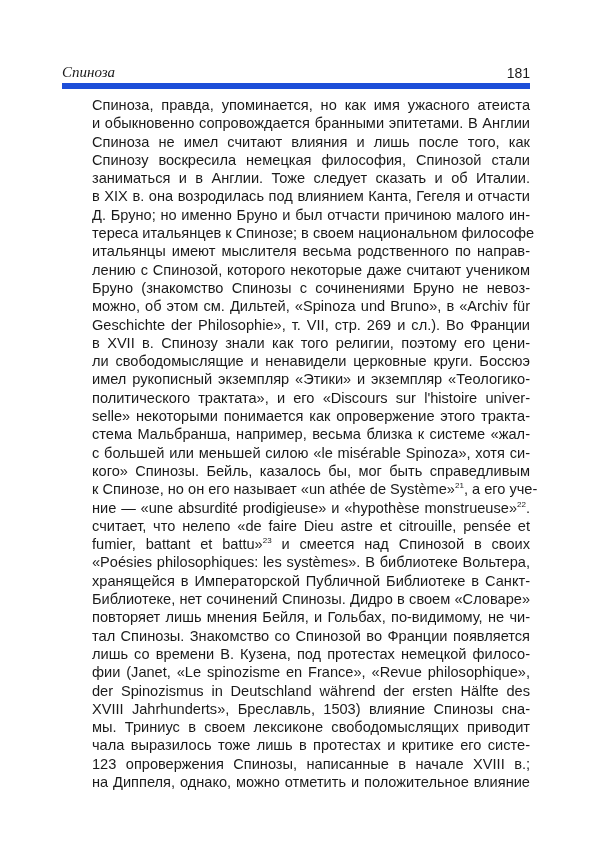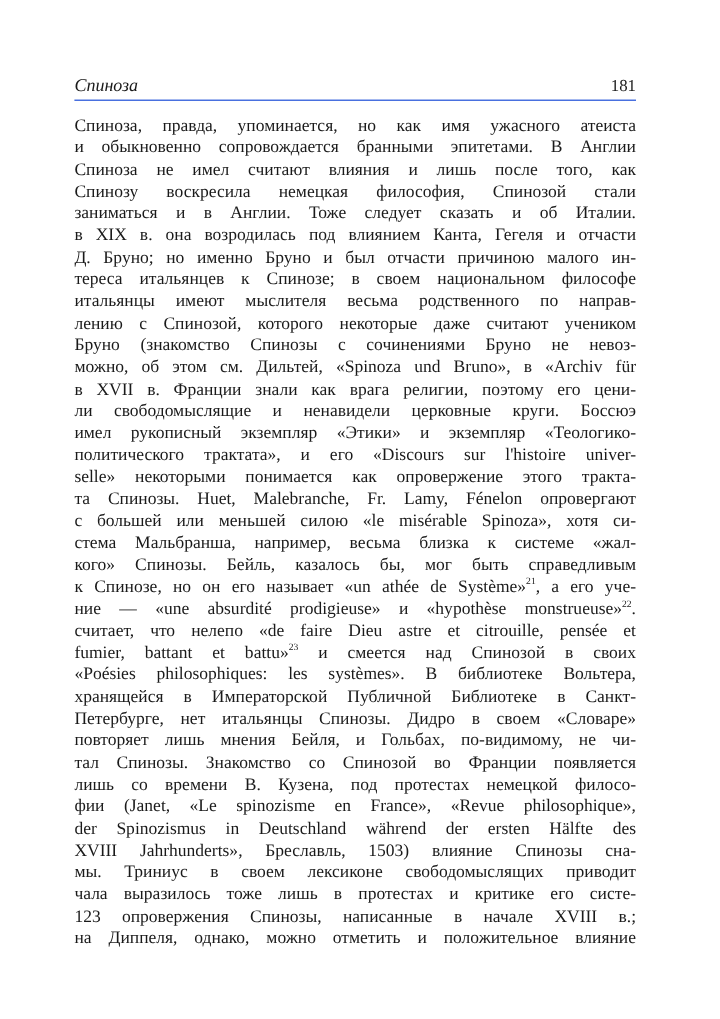--- a/index.html
+++ b/index.html
@@ -1,27 +1,27 @@
 <!DOCTYPE html>
 <html><head>
 <meta charset="utf-8">
 <style>
   html, body { margin: 0; padding: 0; background: #ffffff; }
   body { width: 600px; height: 849px; position: relative; overflow: hidden;
          font-family: "DejaVu Serif", "Liberation Serif", serif; color: #1a1a1a; }
   .header { position: absolute; left: 62px; top: 64px; width: 468px; height: 19px;
-            border-bottom: 1px solid #1d4ed8; }
+            border-bottom: 6px solid #1d4ed8; }
   .running-title { position: absolute; left: 0; bottom: 2px; font-style: italic;
                    font-size: 15px; font-family: "Liberation Serif", serif; }
   .page-number { position: absolute; right: 0; bottom: 2px; font-size: 14px;
-                 font-family: Liberation Serif, serif; }
+                 font-family: Liberation Sans, sans-serif; }
   .body { position: absolute; left: 62px; top: 96px; width: 468px; }
   .line { display: block; height: 18.3px; line-height: 18.3px; font-size: 14.6px;
-          font-family: Liberation Serif, serif; white-space: nowrap;
-          text-align: justify; text-align-last: justify; overflow: visible; }
+          font-family: Liberation Sans, sans-serif; white-space: nowrap;
+          text-align: justify; text-align-last: justify; overflow: visible; margin-left: 30px; }
   sup { font-size: 8px; line-height: 0; vertical-align: 6px; }
 </style>
 </head>
 <body>
 
 <div class="header">
   <span class="running-title">Спиноза</span>
   <span class="page-number">181</span>
 </div>
 
@@ -31,36 +31,36 @@
     <div class="line">Спиноза не имел считают влияния и лишь после того, как</div>
     <div class="line">Спинозу воскресила немецкая философия, Спинозой стали</div>
     <div class="line">заниматься и в Англии. Тоже следует сказать и об Италии.</div>
     <div class="line">в XIX в. она возродилась под влиянием Канта, Гегеля и отчасти</div>
     <div class="line">Д. Бруно; но именно Бруно и был отчасти причиною малого ин-</div>
     <div class="line">тереса итальянцев к Спинозе; в своем национальном философе</div>
     <div class="line">итальянцы имеют мыслителя весьма родственного по направ-</div>
     <div class="line">лению с Спинозой, которого некоторые даже считают учеником</div>
     <div class="line">Бруно (знакомство Спинозы с сочинениями Бруно не невоз-</div>
     <div class="line">можно, об этом см. Дильтей, «Spinoza und Bruno», в «Archiv für</div>
-    <div class="line">в XVII в. Франции знали как врага религии, поэтому его цени-</div>
+    <div class="line">Geschichte der Philosophie», т. VII, стр. 269 и сл.). Во Франции</div>
+    <div class="line">в XVII в. Спинозу знали как того религии, поэтому его цени-</div>
     <div class="line">ли свободомыслящие и ненавидели церковные круги. Боссюэ</div>
     <div class="line">имел рукописный экземпляр «Этики» и экземпляр «Теологико-</div>
     <div class="line">политического трактата», и его «Discours sur l'histoire univer-</div>
     <div class="line">selle» некоторыми понимается как опровержение этого тракта-</div>
-    <div class="line">та Спинозы. Huet, Malebranche, Fr. Lamy, Fénelon опровергают</div>
+    <div class="line">стема Мальбранша, например, весьма близка к системе «жал-</div>
     <div class="line">с большей или меньшей силою «le misérable Spinoza», хотя си-</div>
-    <div class="line">стема Мальбранша, например, весьма близка к системе «жал-</div>
     <div class="line">кого» Спинозы. Бейль, казалось бы, мог быть справедливым</div>
     <div class="line">к Спинозе, но он его называет «un athée de Système»<sup>21</sup>, а его уче-</div>
     <div class="line">ние — «une absurdité prodigieuse» и «hypothèse monstrueuse»<sup>22</sup>.</div>
     <div class="line">считает, что нелепо «de faire Dieu astre et citrouille, pensée et</div>
     <div class="line">fumier, battant et battu»<sup>23</sup> и смеется над Спинозой в своих</div>
     <div class="line">«Poésies philosophiques: les systèmes». В библиотеке Вольтера,</div>
     <div class="line">хранящейся в Императорской Публичной Библиотеке в Санкт-</div>
-    <div class="line">Петербурге, нет итальянцы Спинозы. Дидро в своем «Словаре»</div>
+    <div class="line">Библиотеке, нет сочинений Спинозы. Дидро в своем «Словаре»</div>
     <div class="line">повторяет лишь мнения Бейля, и Гольбах, по-видимому, не чи-</div>
     <div class="line">тал Спинозы. Знакомство со Спинозой во Франции появляется</div>
     <div class="line">лишь со времени В. Кузена, под протестах немецкой филосо-</div>
     <div class="line">фии (Janet, «Le spinozisme en France», «Revue philosophique»,</div>
     <div class="line">der Spinozismus in Deutschland während der ersten Hälfte des</div>
     <div class="line">XVIII Jahrhunderts», Бреславль, 1503) влияние Спинозы сна-</div>
     <div class="line">мы. Триниус в своем лексиконе свободомыслящих приводит</div>
     <div class="line">чала выразилось тоже лишь в протестах и критике его систе-</div>
     <div class="line">123 опровержения Спинозы, написанные в начале XVIII в.;</div>
     <div class="line">на Диппеля, однако, можно отметить и положительное влияние</div>

